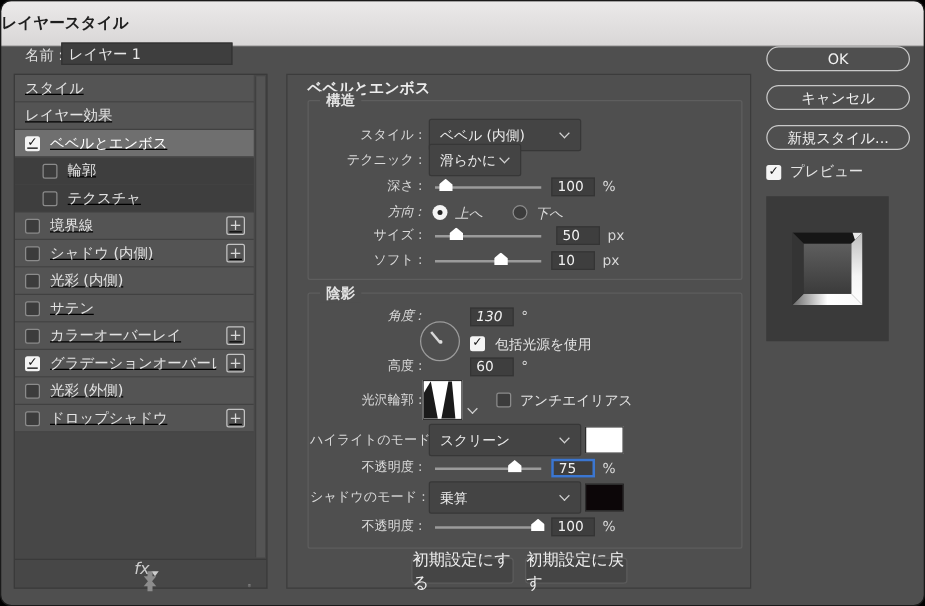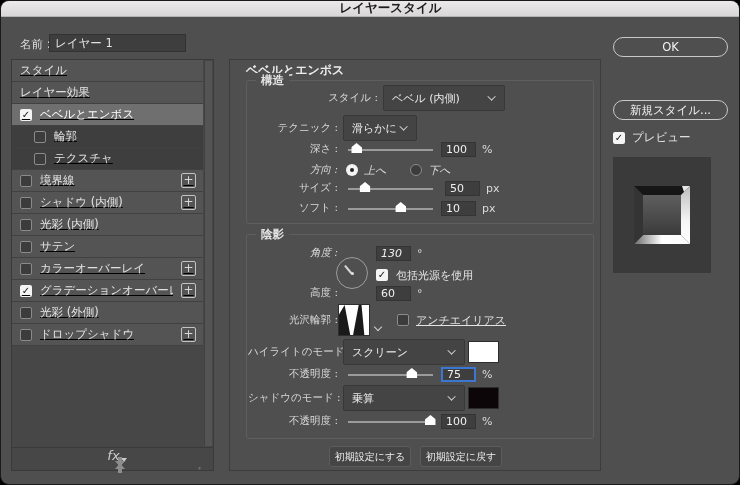--- a/index.html
+++ b/index.html
@@ -1,19 +1,19 @@
 <!DOCTYPE html>
 <html><head>
 <meta charset="utf-8">
 <style>
   html,body{margin:0;padding:0;background:#000;}
   *{box-sizing:border-box;font-family:"DejaVu Sans","Liberation Sans",sans-serif;}
   #dialog{position:relative;width:740px;height:485px;background:#4f4f4f;border-radius:9px;overflow:hidden;border:1px solid #1a1a1a;}
   
-  .titlebar{position:absolute;top:0;left:0;right:0;height:16px;background:linear-gradient(#ebe9e9,#d9d7d7);border-bottom:1px solid #b5b3b3;display:flex;align-items:center;justify-content:center;padding-left:41px;}
+  .titlebar{position:absolute;top:0;left:0;right:0;height:36px;background:linear-gradient(#ebe9e9,#d9d7d7);border-bottom:1px solid #b5b3b3;display:flex;align-items:center;}
   .titlebar .title{font-size:12.5px;font-weight:600;color:#1e1e1e;}
   
   .name-label{position:absolute;left:19px;top:36px;font-size:11.5px;color:#dedede;}
   .name-field{position:absolute;left:48px;top:33px;width:137px;height:18px;background:#3e3e3e;border:1px solid #323232;color:#e6e6e6;font-size:11.5px;line-height:16px;padding:0 5px;}
   
   .pillbtn{position:absolute;left:612px;width:115px;height:20px;border:1px solid #c9c9c9;border-radius:10px;background:transparent;color:#f2f2f2;font-size:11.5px;display:flex;align-items:center;justify-content:center;cursor:default;}
   .prev-row{position:absolute;left:612px;top:129px;display:flex;align-items:center;gap:7px;}
   .prev-box{position:absolute;left:612px;top:156px;width:98px;height:116px;background:#3a3a3a;}
   .prev-box svg{position:absolute;left:21px;top:29px;}
   
@@ -70,36 +70,37 @@
   
   .dial{position:absolute;left:89px;top:22px;width:32px;height:32px;border:1px solid #9c9c9c;border-radius:50%;}
   .dial .center{position:absolute;left:14px;top:14px;width:3px;height:3px;border-radius:50%;background:#e0e0e0;}
   .dial .ptr{position:absolute;left:50%;top:50%;width:11px;height:2px;background:#d8d8d8;transform-origin:0 50%;}
   
   .contour{width:32px;height:32px;background:#fff;border:1px solid #2e2e2e;flex:0 0 auto;}
   .chev-s{width:6px;height:6px;border-left:1.5px solid #d2d2d2;border-bottom:1.5px solid #d2d2d2;transform:rotate(-45deg);margin-left:5px;align-self:flex-end;margin-bottom:6px;}
   
   .swatch{width:31px;height:22px;flex:0 0 auto;border:1px solid #2c2c2c;}
   
-  .flatbtn{position:absolute;top:386px;width:82px;height:21px;background:#454545;border:1px solid #5c5c5c;border-radius:3px;color:#efefef;font-size:10px;display:flex;align-items:center;justify-content:center;font-family:Liberation Mono, monospace;}
+  .flatbtn{position:absolute;top:386px;width:82px;height:21px;background:#454545;border:1px solid #5c5c5c;border-radius:3px;color:#efefef;font-size:13px;display:flex;align-items:center;justify-content:center;font-family:Liberation Mono, monospace;}
   .cklabel{font-size:11.5px;color:#e4e4e4;}
 </style>
 </head>
 <body>
 
 <div id="dialog">
 
   <div class="titlebar">
     <span class="title">レイヤースタイル</span>
   </div>
 
   <span class="name-label">名前 :</span>
   <div class="name-field">レイヤー 1</div>
 
   <div class="pillbtn" style="top:36px;">OK</div>
+  <div class="pillbtn" style="top:67px;">キャンセル</div>
   <div class="pillbtn" style="top:99px;">新規スタイル...</div>
   <div class="prev-row">
     <span class="cb on">✓</span>
     <span class="cklabel">プレビュー</span>
   </div>
   <div class="prev-box">
     <svg width="56" height="58" viewBox="0 0 56 58">
       <defs>
         <linearGradient id="face" x1="0" y1="0" x2="0" y2="1">
           <stop offset="0" stop-color="#5e5e5e"></stop>
@@ -201,21 +202,21 @@
       </svg>
     </div>
   </div>
 
   <div class="main">
     <div class="main-header">ベベルとエンボス</div>
 
     <div class="gbox g-structure">
       <span class="gbox-title">構造</span>
 
-      <div class="frow" style="top:8px;margin-left:40px;">
+      <div class="frow" style="top:18px;">
         <span class="flabel">スタイル :</span>
         <div class="dd" style="width:122px;margin-left:5px;">
           <span>ベベル (内側)</span>
           <span class="chev"></span>
         </div>
       </div>
 
       <div class="frow" style="top:38px;">
         <span class="flabel">テクニック :</span>
         <div class="dd" style="width:74px;margin-left:5px;">
@@ -290,21 +291,21 @@
 
       <div class="frow" style="top:69px;height:32px;">
         <span class="flabel">光沢輪郭 :</span>
         <svg class="contour" viewBox="0 0 32 32" preserveAspectRatio="none">
           <rect x="0" y="0" width="32" height="32" fill="#ffffff"></rect>
           <polygon points="0,32 0,10 6,0 12,32" fill="#1a1a1a"></polygon>
           <polygon points="15,32 21,0 24,0 27,32" fill="#1a1a1a"></polygon>
         </svg>
         <span class="chev-s"></span>
         <span class="cb off" style="margin-left:16px;"></span>
-        <span class="cklabel" style="margin-left:7px;font-size:11px;text-decoration:underline;">アンチエイリアス</span>
+        <span class="cklabel" style="margin-left:7px;font-size:11px;">アンチエイリアス</span>
       </div>
 
       <div class="frow" style="top:108px;">
         <span class="flabel">ハイライトのモード :</span>
         <div class="dd" style="width:122px;margin-left:5px;">
           <span>スクリーン</span>
           <span class="chev"></span>
         </div>
         <div class="swatch" style="margin-left: 3px; background: rgb(255, 255, 255);"></div>
       </div>

